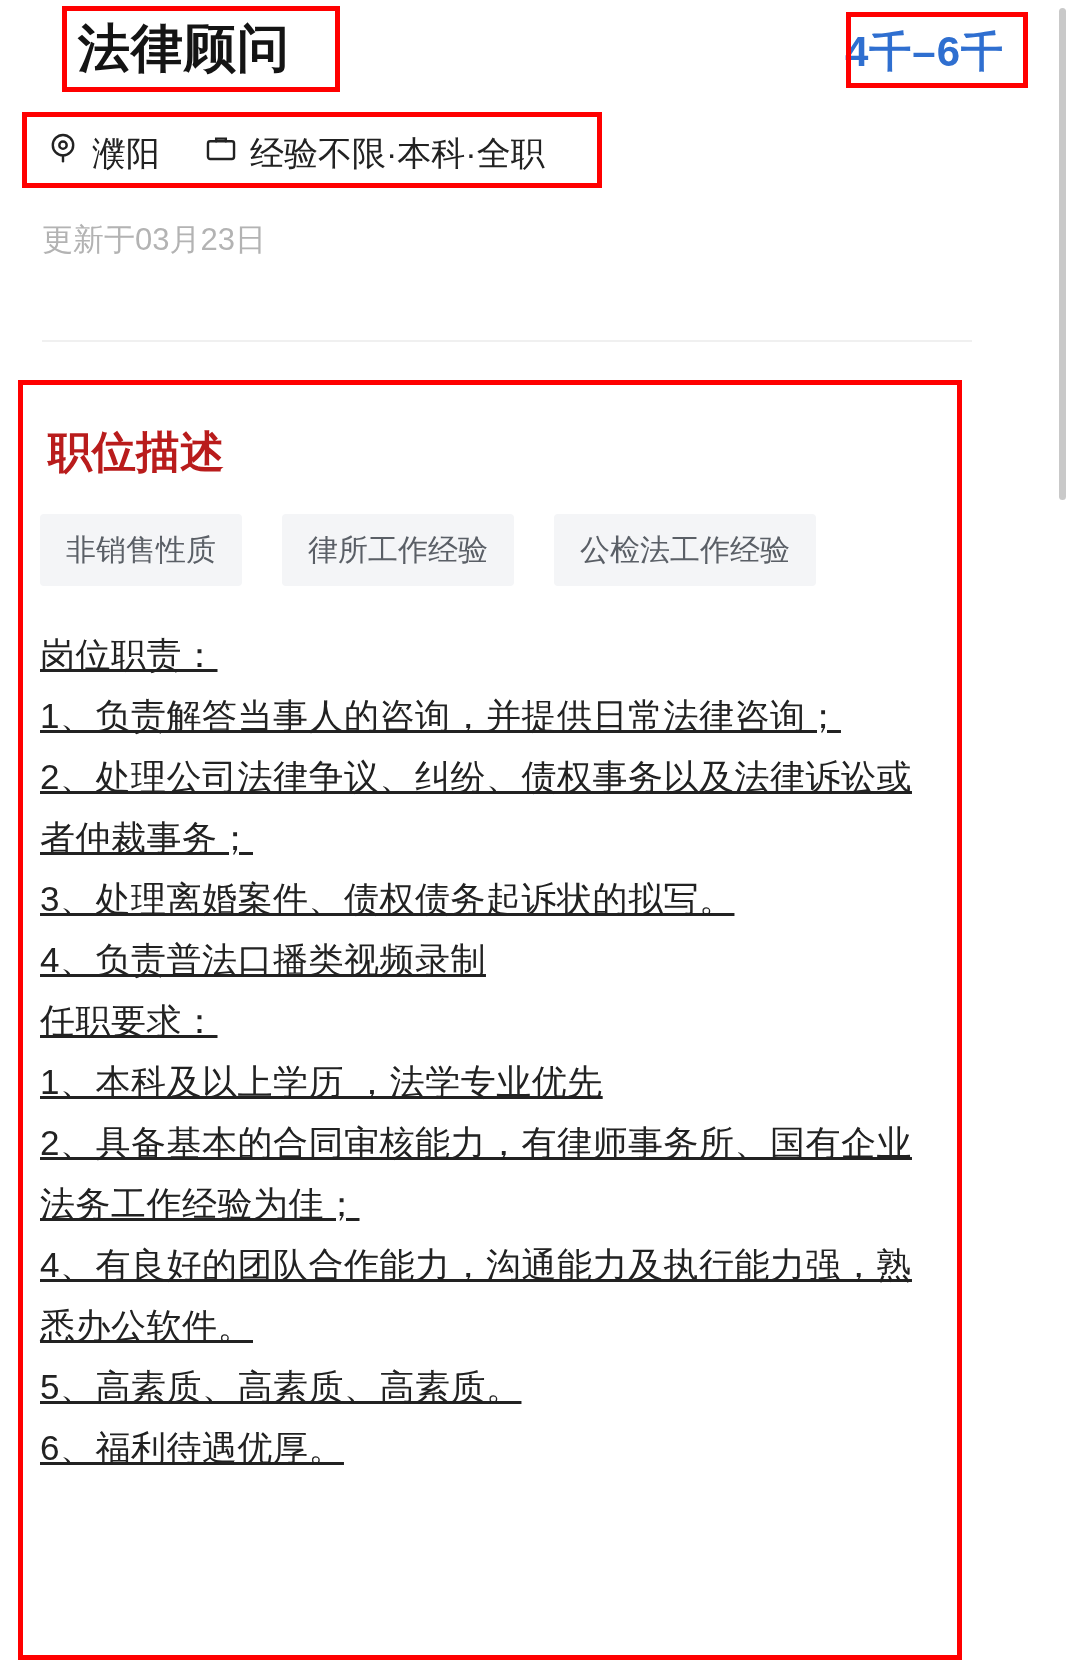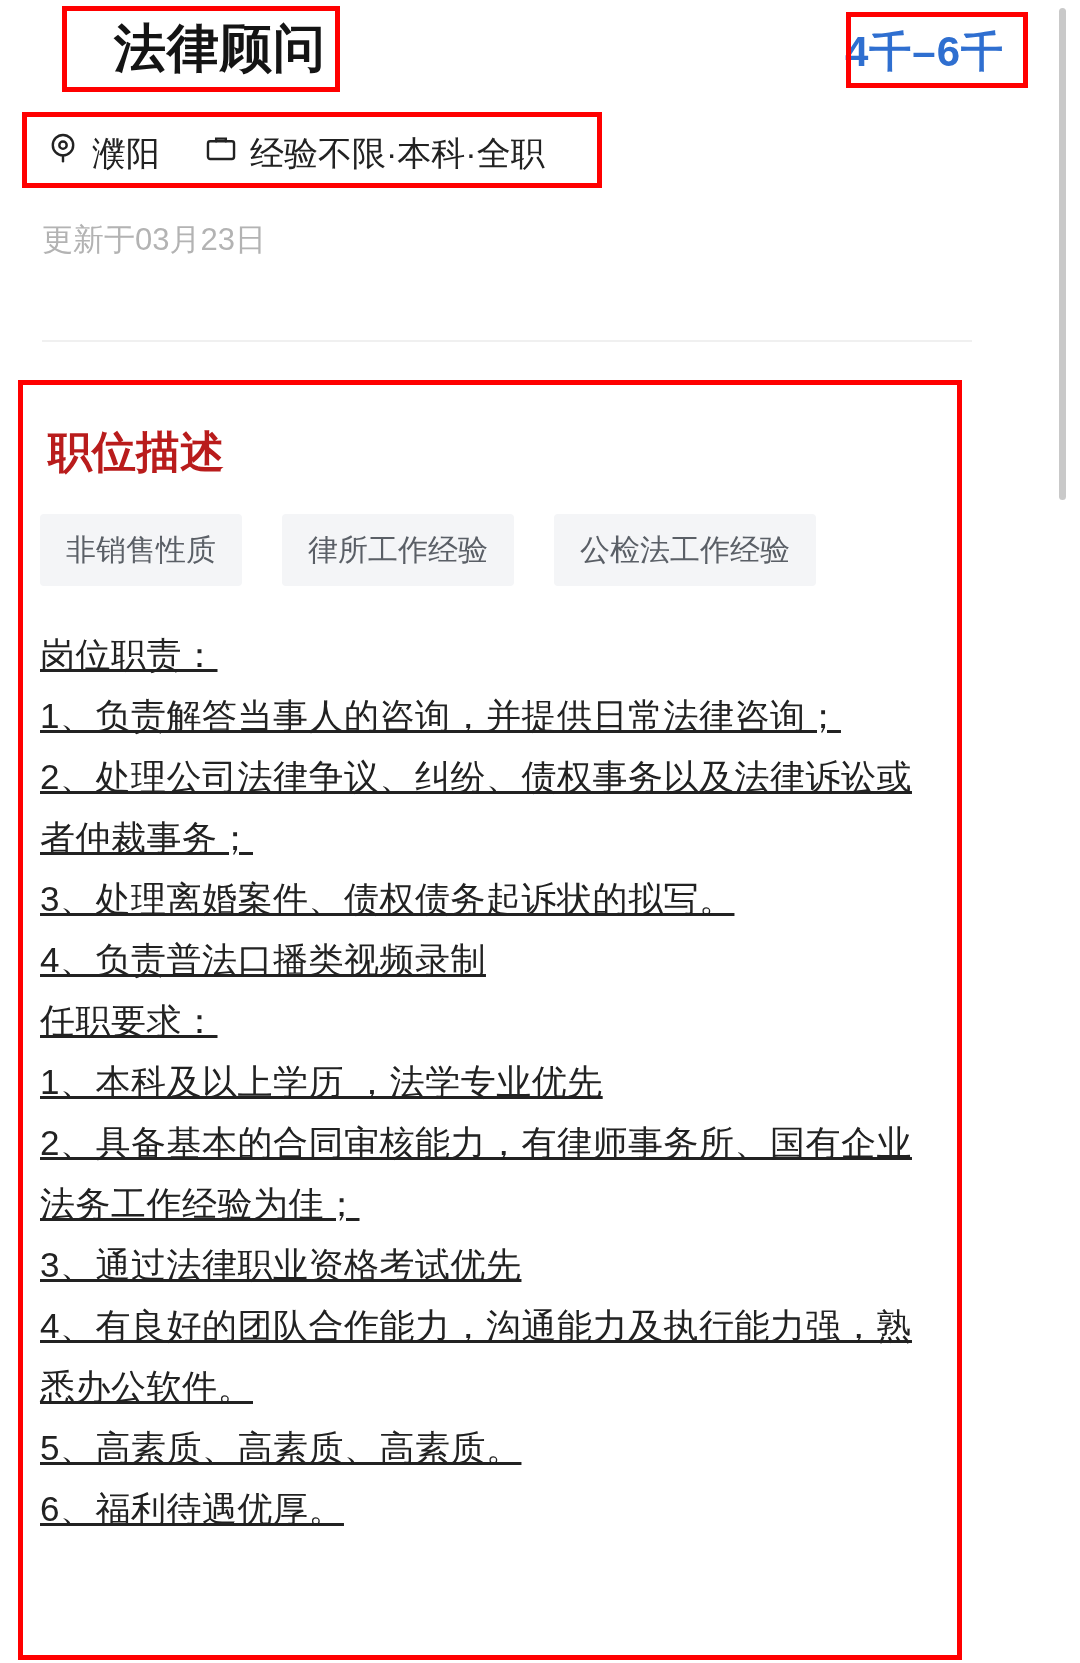--- a/index.html
+++ b/index.html
@@ -37,21 +37,20 @@
 
   .job-title {
     position: absolute;
     left: 38px;
     top: 16px;
     font-size: 52px;
     font-weight: bold;
     letter-spacing: 1px;
     line-height: 64px;
     color: #141414;
-    margin-left: 36px;
   }
 
   .box-title {
     position: absolute;
     left: 22px;
     top: 6px;
     width: 278px;
     height: 86px;
     border: 5px solid #ff0000;
     box-sizing: border-box;
@@ -269,21 +268,20 @@
 
     <div class="desc-body">
       <p>岗位职责：</p>
       <p>1、负责解答当事人的咨询，并提供日常法律咨询；</p>
       <p>2、处理公司法律争议、纠纷、债权事务以及法律诉讼或者仲裁事务；</p>
       <p>3、处理离婚案件、债权债务起诉状的拟写。</p>
       <p>4、负责普法口播类视频录制</p>
       <p>任职要求：</p>
       <p>1、本科及以上学历 ，法学专业优先</p>
       <p>2、具备基本的合同审核能力，有律师事务所、国有企业法务工作经验为佳；</p>
-      <p>3、通过法律职业资格考试优先</p>
       <p>4、有良好的团队合作能力，沟通能力及执行能力强，熟悉办公软件。</p>
       <p>5、高素质、高素质、高素质。</p>
       <p>6、福利待遇优厚。</p>
     </div>
   </div>
 
   <div class="scrollbar-track">
     <div class="scrollbar-thumb"></div>
   </div>
 

